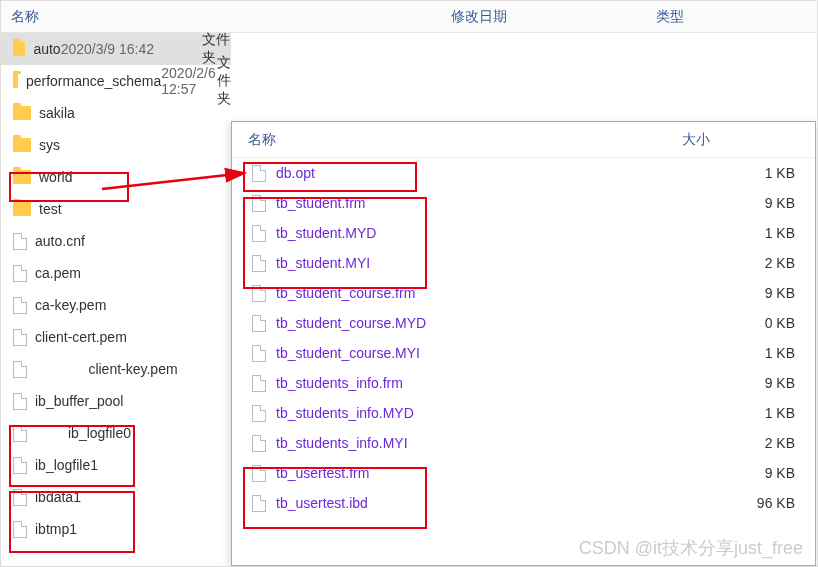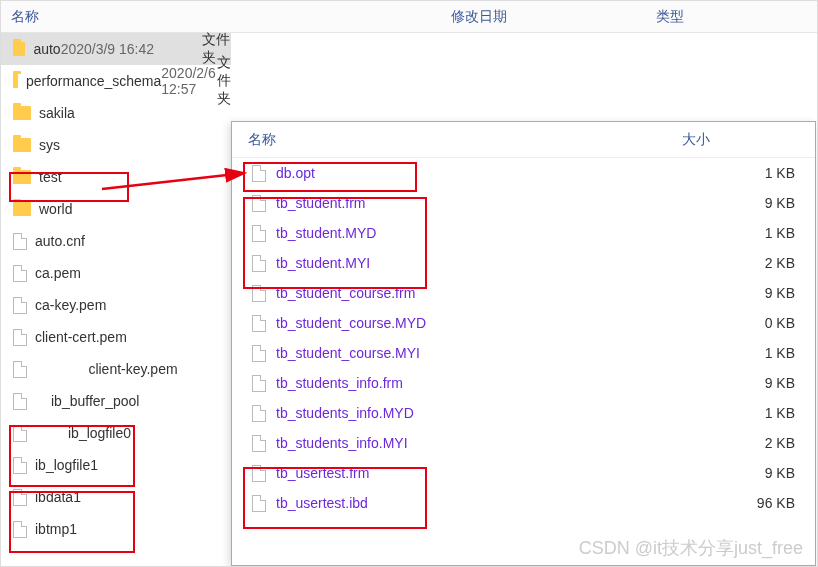--- a/index.html
+++ b/index.html
@@ -57,27 +57,27 @@
     <div class="row">
       <span class="icon-folder"></span>
       <span class="name-text" style="width: 410px;">sakila</span>
     </div>
     <div class="row">
       <span class="icon-folder"></span>
       <span class="name-text" style="width: 410px;">sys</span>
     </div>
     <div class="row">
       <span class="icon-folder"></span>
+      <span class="name-text" style="width: 410px;">world</span>
+    </div>
+    <div class="row">
+      <span class="icon-folder"></span>
       <span class="name-text" style="width: 410px;">test</span>
     </div>
     <div class="row">
-      <span class="icon-folder"></span>
-      <span class="name-text" style="width: 410px;">world</span>
-    </div>
-    <div class="row">
       <span class="icon-file"></span>
       <span class="name-text" style="width: 410px;">auto.cnf</span>
     </div>
     <div class="row">
       <span class="icon-file"></span>
       <span class="name-text" style="width: 410px;">ca.pem</span>
     </div>
     <div class="row">
       <span class="icon-file"></span>
       <span class="name-text" style="width: 410px;">ca-key.pem</span>
@@ -85,21 +85,21 @@
     <div class="row">
       <span class="icon-file"></span>
       <span class="name-text" style="width: 410px;">client-cert.pem</span>
     </div>
     <div class="row">
       <span class="icon-file"></span>
       <span class="name-text" style="width: 410px; text-align: center;">client-key.pem</span>
     </div>
     <div class="row">
       <span class="icon-file"></span>
-      <span class="name-text" style="width: 410px; margin-left: 16px;">ib_buffer_pool</span>
+      <span class="name-text" style="width: 410px;">ib_buffer_pool</span>
     </div>
     <div class="row">
       <span class="icon-file"></span>
       <span class="name-text" style="width: 410px; padding-left: 33px;">ib_logfile0</span>
     </div>
     <div class="row">
       <span class="icon-file"></span>
       <span class="name-text" style="width: 410px;">ib_logfile1</span>
     </div>
     <div class="row">

